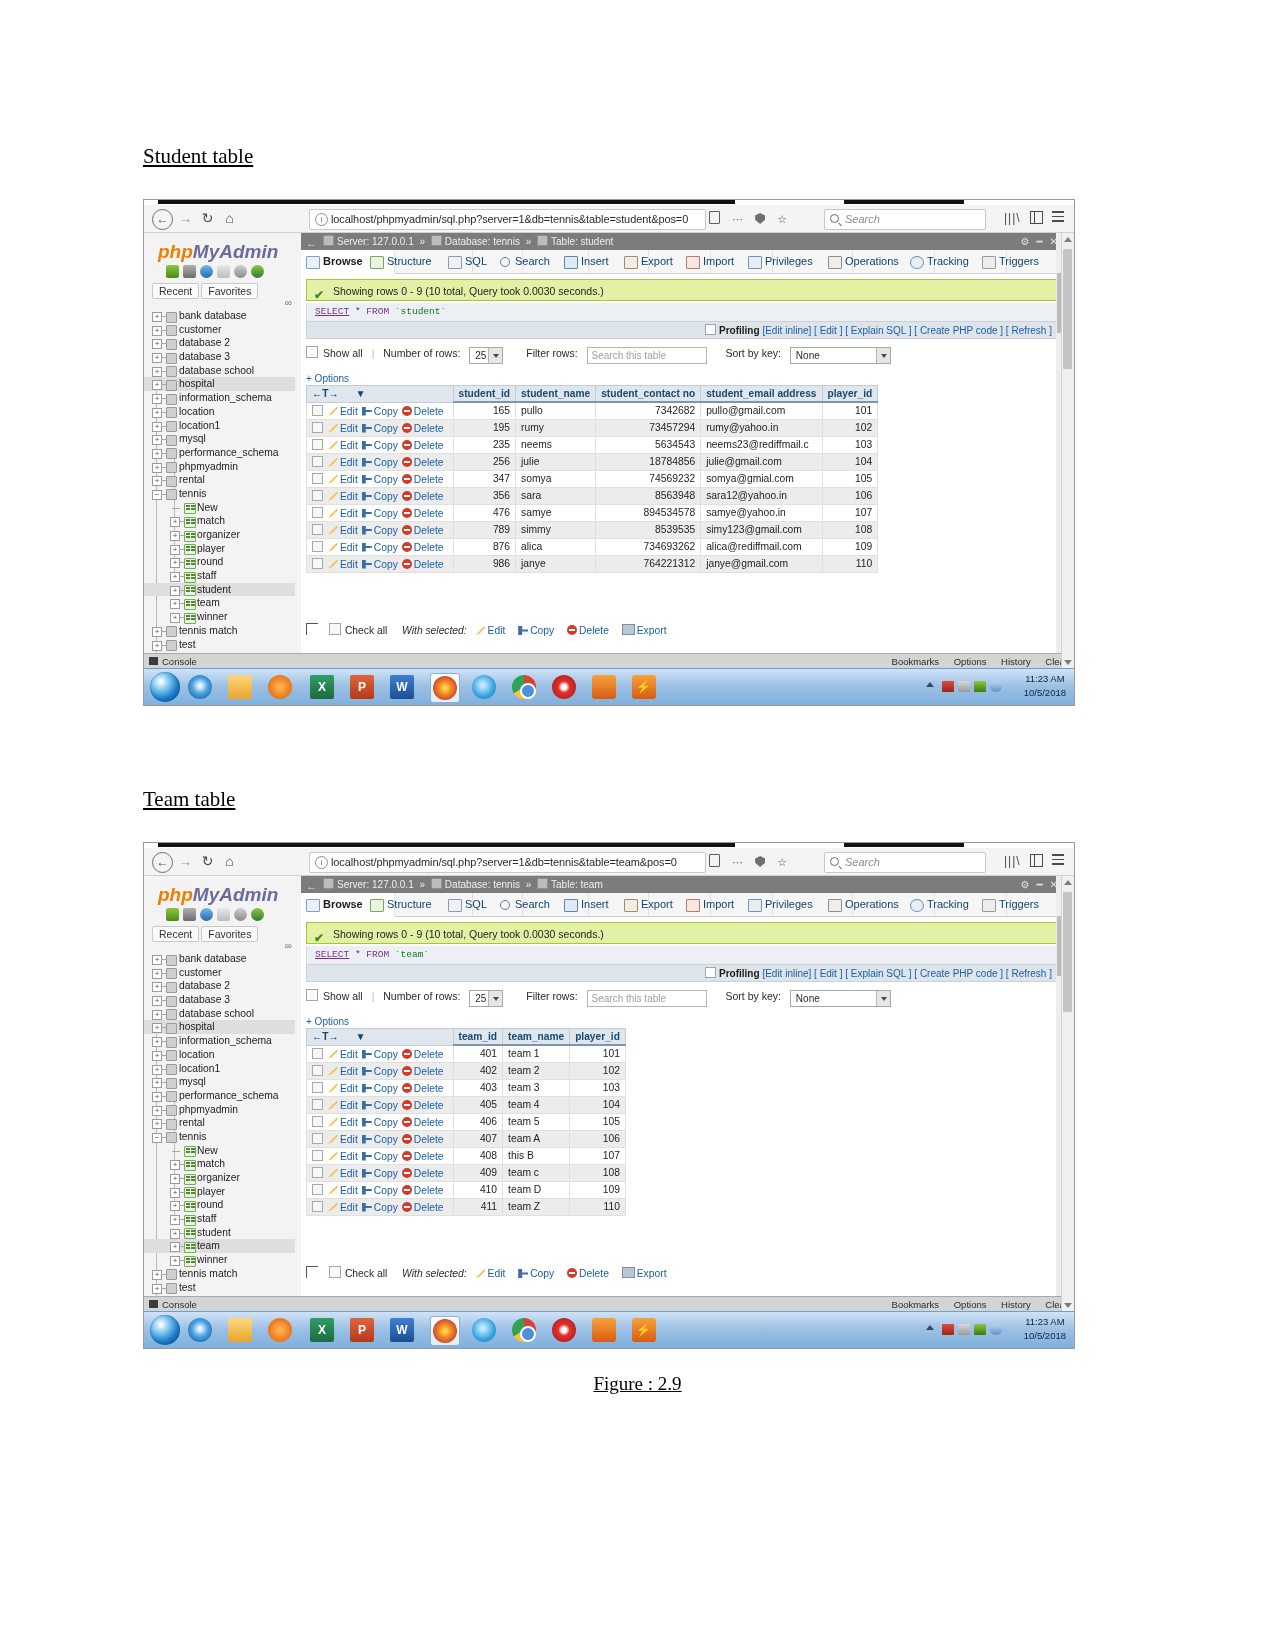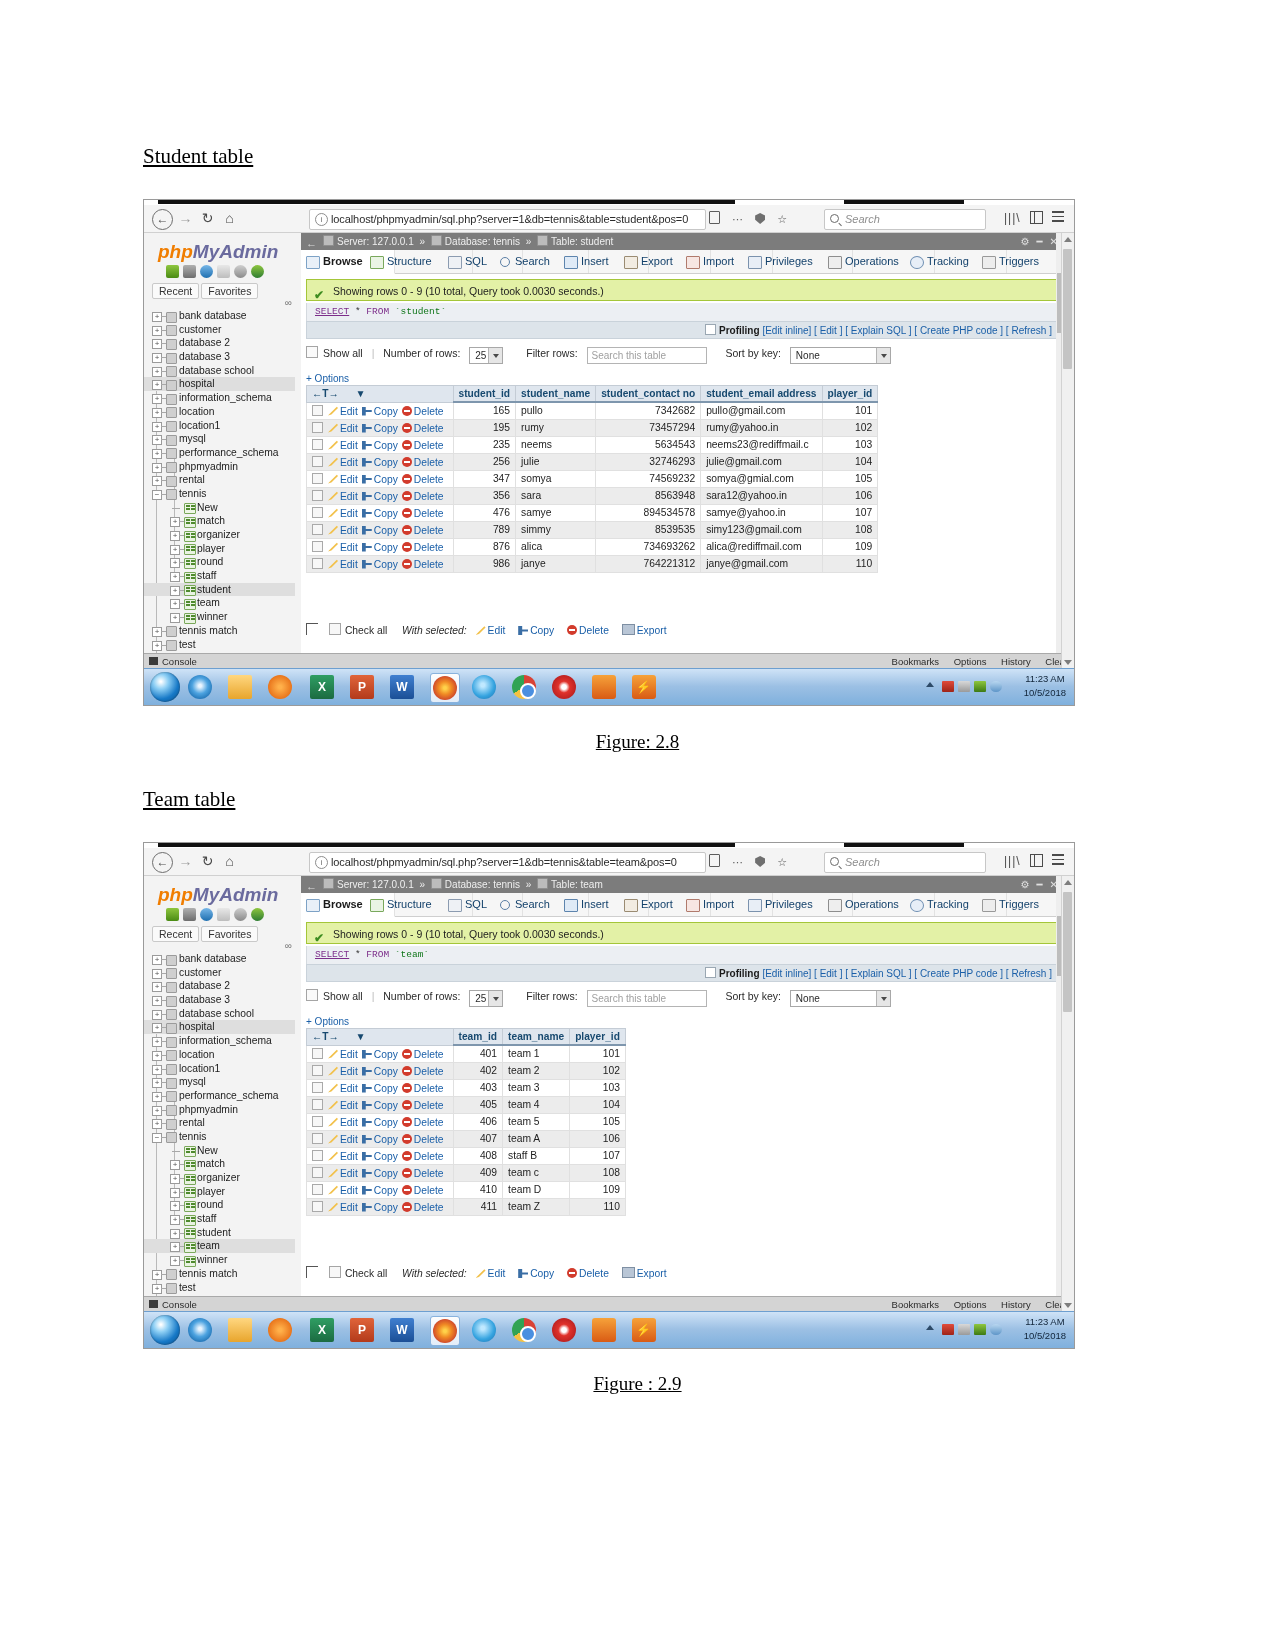--- a/index.html
+++ b/index.html
@@ -216,21 +216,20 @@
   .ti-d{background:linear-gradient(#b9d7f0,#5d95c8);border-radius:50%;}
   .clock{position:absolute;right:4px;top:3px;text-align:center;font-size:9.5px;color:#11253a;line-height:14px;font-family:"Liberation Sans",sans-serif;}
 </style>
 </head>
 <body>
 
 <div class="page">
 
   <div class="doc-heading" id="h-student">Student table</div>
   <div class="doc-heading" id="h-team">Team table</div>
-  <div class="fig-cap" id="cap1">Figure: 2.8</div>
   <div class="fig-cap" id="cap2">Figure : 2.9</div>
 
   <div class="shot" id="shot1">
     <div class="topstrips">
       <i style="left:14px;width:577px;"></i>
         <i style="left:700px;width:120px;"></i>
     </div>
 
     <div class="navbar">
       <div class="navbtn back">←</div>
@@ -537,21 +536,21 @@
                 <td class="num">235</td>
                 <td class="">neems</td>
                 <td class="num">5634543</td>
                 <td class="">neems23@rediffmail.c</td>
                 <td class="num">103</td>
               </tr>
               <tr class="even">
                 <td class="acts"><span class="cbx"></span><a><span class="ic-edit"></span>Edit</a><a><span class="ic-copy"></span>Copy</a><a><span class="ic-del"></span>Delete</a></td>
                 <td class="num">256</td>
                 <td class="">julie</td>
-                <td class="num">32746293</td>
+                <td class="num">18784856</td>
                 <td class="">julie@gmail.com</td>
                 <td class="num">104</td>
               </tr>
               <tr class="odd">
                 <td class="acts"><span class="cbx"></span><a><span class="ic-edit"></span>Edit</a><a><span class="ic-copy"></span>Copy</a><a><span class="ic-del"></span>Delete</a></td>
                 <td class="num">347</td>
                 <td class="">somya</td>
                 <td class="num">74569232</td>
                 <td class="">somya@gmial.com</td>
                 <td class="num">105</td>
@@ -1012,21 +1011,21 @@
               </tr>
               <tr class="even">
                 <td class="acts"><span class="cbx"></span><a><span class="ic-edit"></span>Edit</a><a><span class="ic-copy"></span>Copy</a><a><span class="ic-del"></span>Delete</a></td>
                 <td class="num">407</td>
                 <td class="">team A</td>
                 <td class="num">106</td>
               </tr>
               <tr class="odd">
                 <td class="acts"><span class="cbx"></span><a><span class="ic-edit"></span>Edit</a><a><span class="ic-copy"></span>Copy</a><a><span class="ic-del"></span>Delete</a></td>
                 <td class="num">408</td>
-                <td class="">staff B</td>
+                <td class="">this B</td>
                 <td class="num">107</td>
               </tr>
               <tr class="even">
                 <td class="acts"><span class="cbx"></span><a><span class="ic-edit"></span>Edit</a><a><span class="ic-copy"></span>Copy</a><a><span class="ic-del"></span>Delete</a></td>
                 <td class="num">409</td>
                 <td class="">team c</td>
                 <td class="num">108</td>
               </tr>
               <tr class="odd">
                 <td class="acts"><span class="cbx"></span><a><span class="ic-edit"></span>Edit</a><a><span class="ic-copy"></span>Copy</a><a><span class="ic-del"></span>Delete</a></td>

